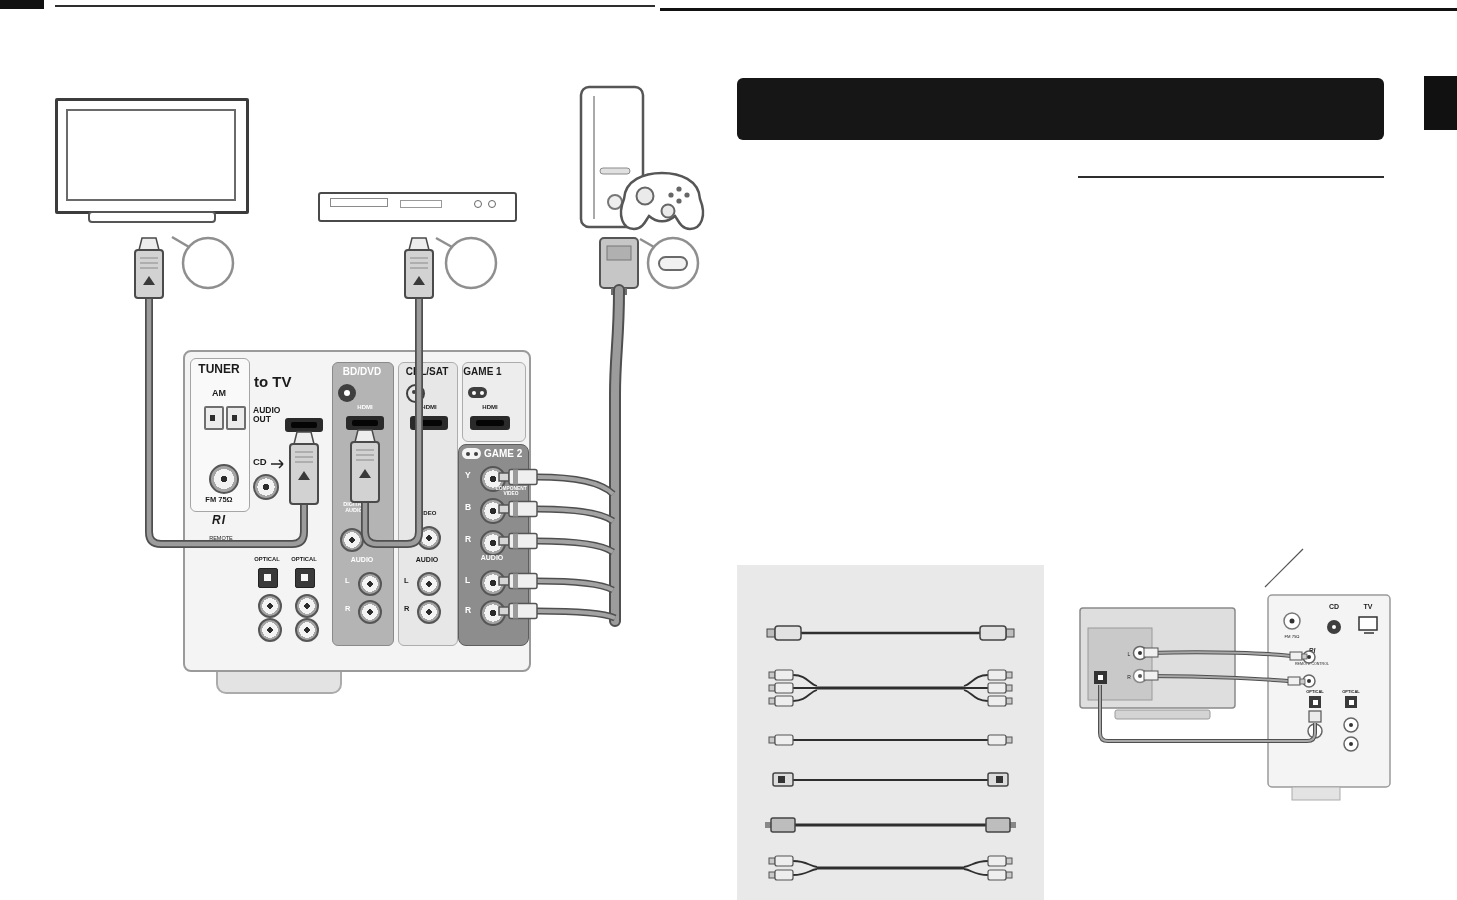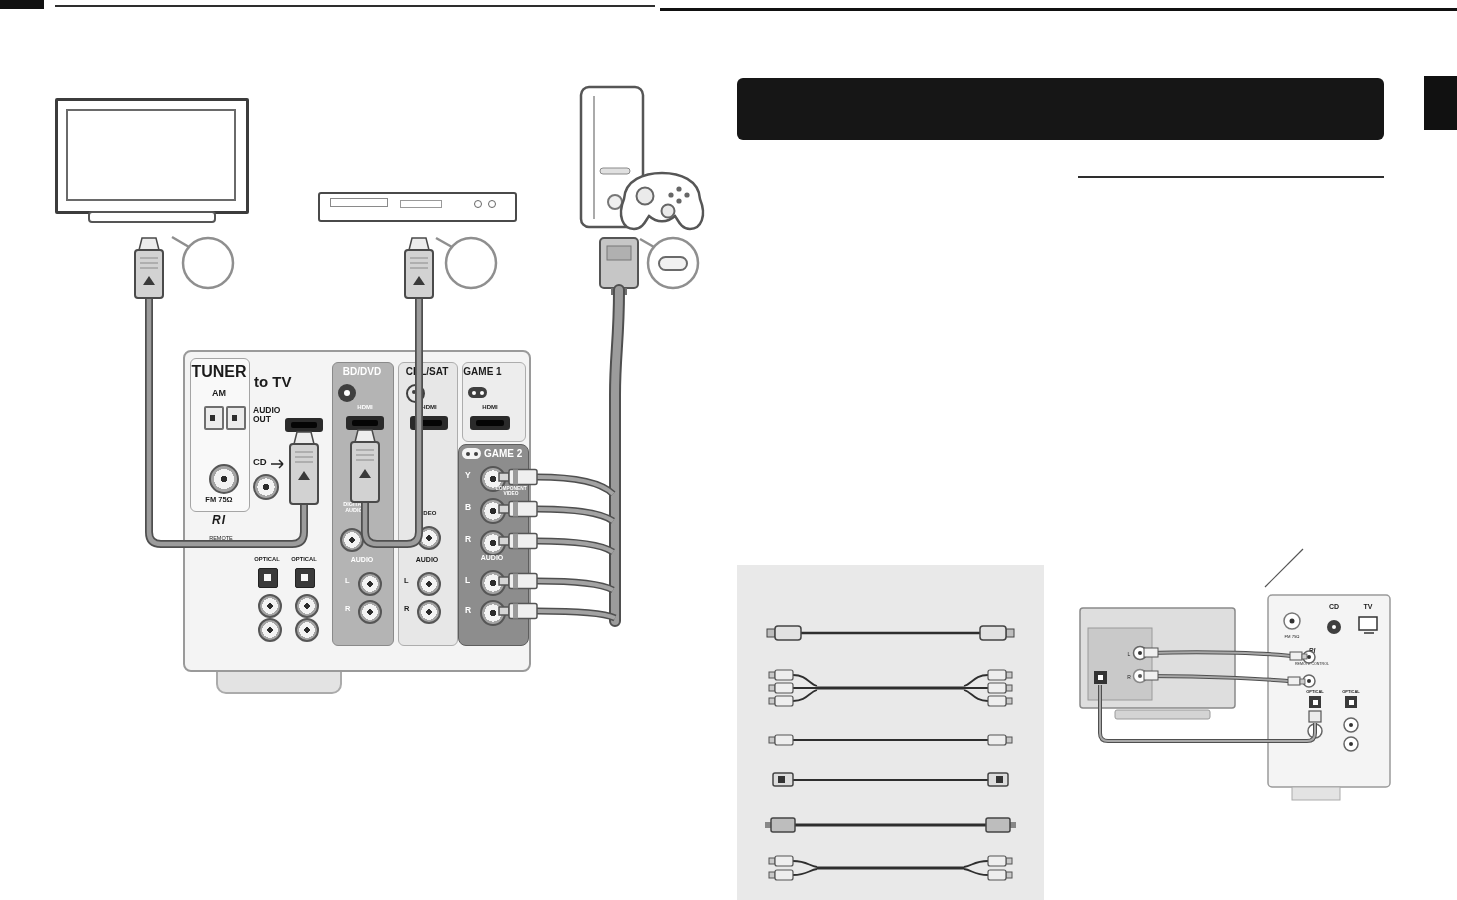--- a/index.html
+++ b/index.html
@@ -87,21 +87,21 @@
 <div class="pad" style="left:468px;top:387px"></div>
 <div class="hdmi-slot" style="left:470px;top:416px;width:40px;height:14px"></div>
 
 <div class="pad light" style="left:462px;top:448px"></div>
 <div class="rca" style="left:480px;top:466px;width:22px;height:22px"></div>
 <div class="rca" style="left:480px;top:498px;width:22px;height:22px"></div>
 <div class="rca" style="left:480px;top:530px;width:22px;height:22px"></div>
 <div class="rca" style="left:480px;top:570px;width:22px;height:22px"></div>
 <div class="rca" style="left:480px;top:600px;width:22px;height:22px"></div>
 
-<div class="lbl b c" style="left:190px;top:363px;width:58px;font-size:16px">TUNER</div>
+<div class="lbl b c" style="left:190px;top:363px;width:58px;font-size:12px">TUNER</div>
 <div class="lbl b c" style="left:190px;top:389px;width:58px;font-size:9px">AM</div>
 <div class="lbl b c" style="left:190px;top:496px;width:58px;font-size:7.5px">FM 75Ω</div>
 <div class="lbl b c" style="left:190px;top:514px;width:58px;font-size:12px;font-style:italic;letter-spacing:1px">RI</div>
 <div class="lbl c" style="left:199px;top:535px;width:44px;font-size:5.5px;line-height:1.25">REMOTE CONTROL</div>
 
 <div class="lbl b" style="left:254px;top:374px;font-size:15px;white-space:nowrap">to TV</div>
 <div class="lbl b" style="left:253px;top:406px;width:34px;font-size:8.5px">AUDIO OUT</div>
 <div class="lbl b" style="left:253px;top:457px;font-size:9.5px">CD</div>
 <div class="lbl b c" style="left:246px;top:556px;width:42px;font-size:5.8px">OPTICAL</div>
 <div class="lbl b c" style="left:283px;top:556px;width:42px;font-size:5.8px">OPTICAL</div>

